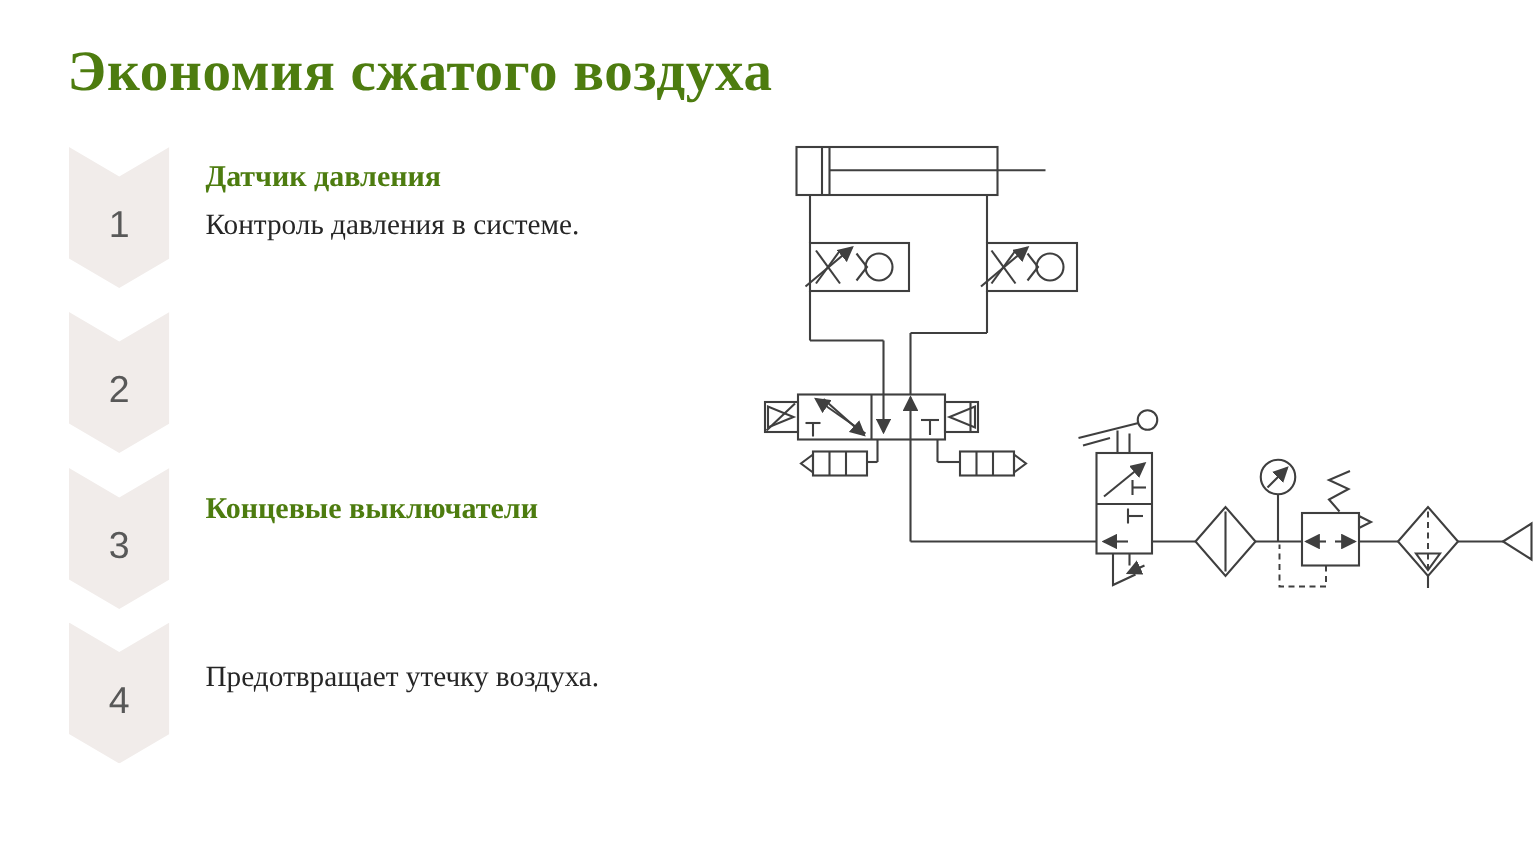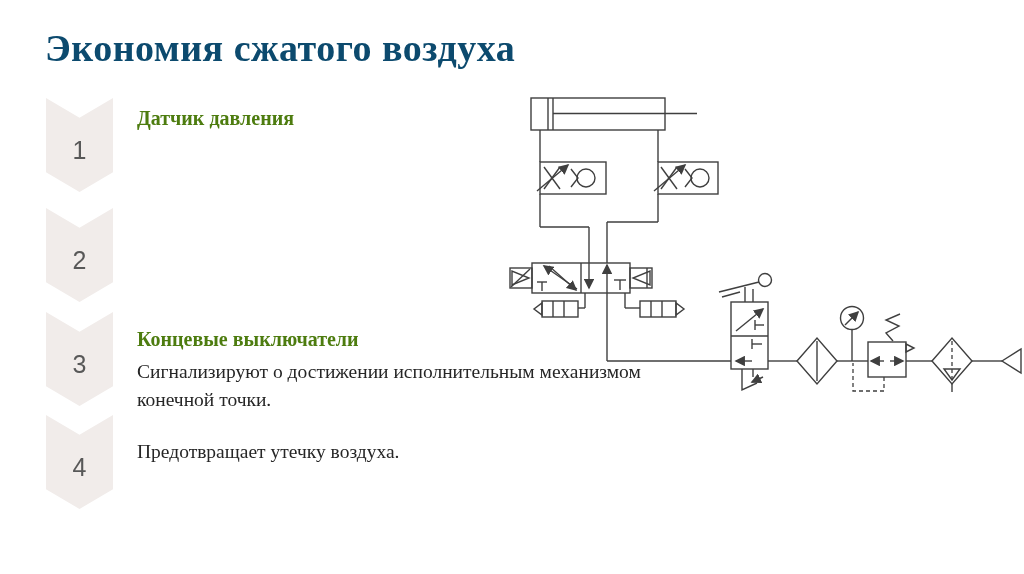--- a/index.html
+++ b/index.html
@@ -3,21 +3,21 @@
 <meta charset="utf-8">
 <style>
   html,body{margin:0;padding:0;}
   body{
     width:1024px;height:574px;position:relative;background:#ffffff;
     font-family:"Liberation Serif",serif;overflow:hidden;
   }
   .title{
     position:absolute;left:45px;top:28px;margin:0;
     font:bold 38px/1.1 "Liberation Serif",serif;
-    color:#0c4a6e;letter-spacing:.5px;
+    color:#4d7c0f;letter-spacing:.5px;
   }
   .chev{
     position:absolute;left:46px;width:67px;height:94px;
     background:#f1ecea;
     clip-path:polygon(0 0,50% 21%,100% 0,100% 79%,50% 100%,0 79%);
     display:flex;align-items:center;justify-content:center;
   }
   .chev span{
     font:25px "Liberation Sans",sans-serif;color:#585858;
     transform:translateY(5px);
@@ -38,34 +38,34 @@
 <div class="slide">
 
   <h1 class="title">Экономия сжатого воздуха</h1>
 
   <div>
     <div class="chev c1">
       <span>1</span>
     </div>
     <div class="step-text t1">
       <p class="step-h">Датчик давления</p>
+      <p class="step-b">Контроль давления в системе.</p>
     </div>
 
     <div class="chev c2">
       <span>2</span>
     </div>
     <div class="step-text t2">
     </div>
 
     <div class="chev c3">
       <span>3</span>
     </div>
     <div class="step-text t3">
       <p class="step-h">Концевые выключатели</p>
-      <p class="step-b">Сигнализируют о достижении исполнительным механизмом конечной точки.</p>
     </div>
 
     <div class="chev c4">
       <span>4</span>
     </div>
     <div class="step-text t4">
       <p class="step-b">Предотвращает утечку воздуха.</p>
     </div>
   </div>
 

